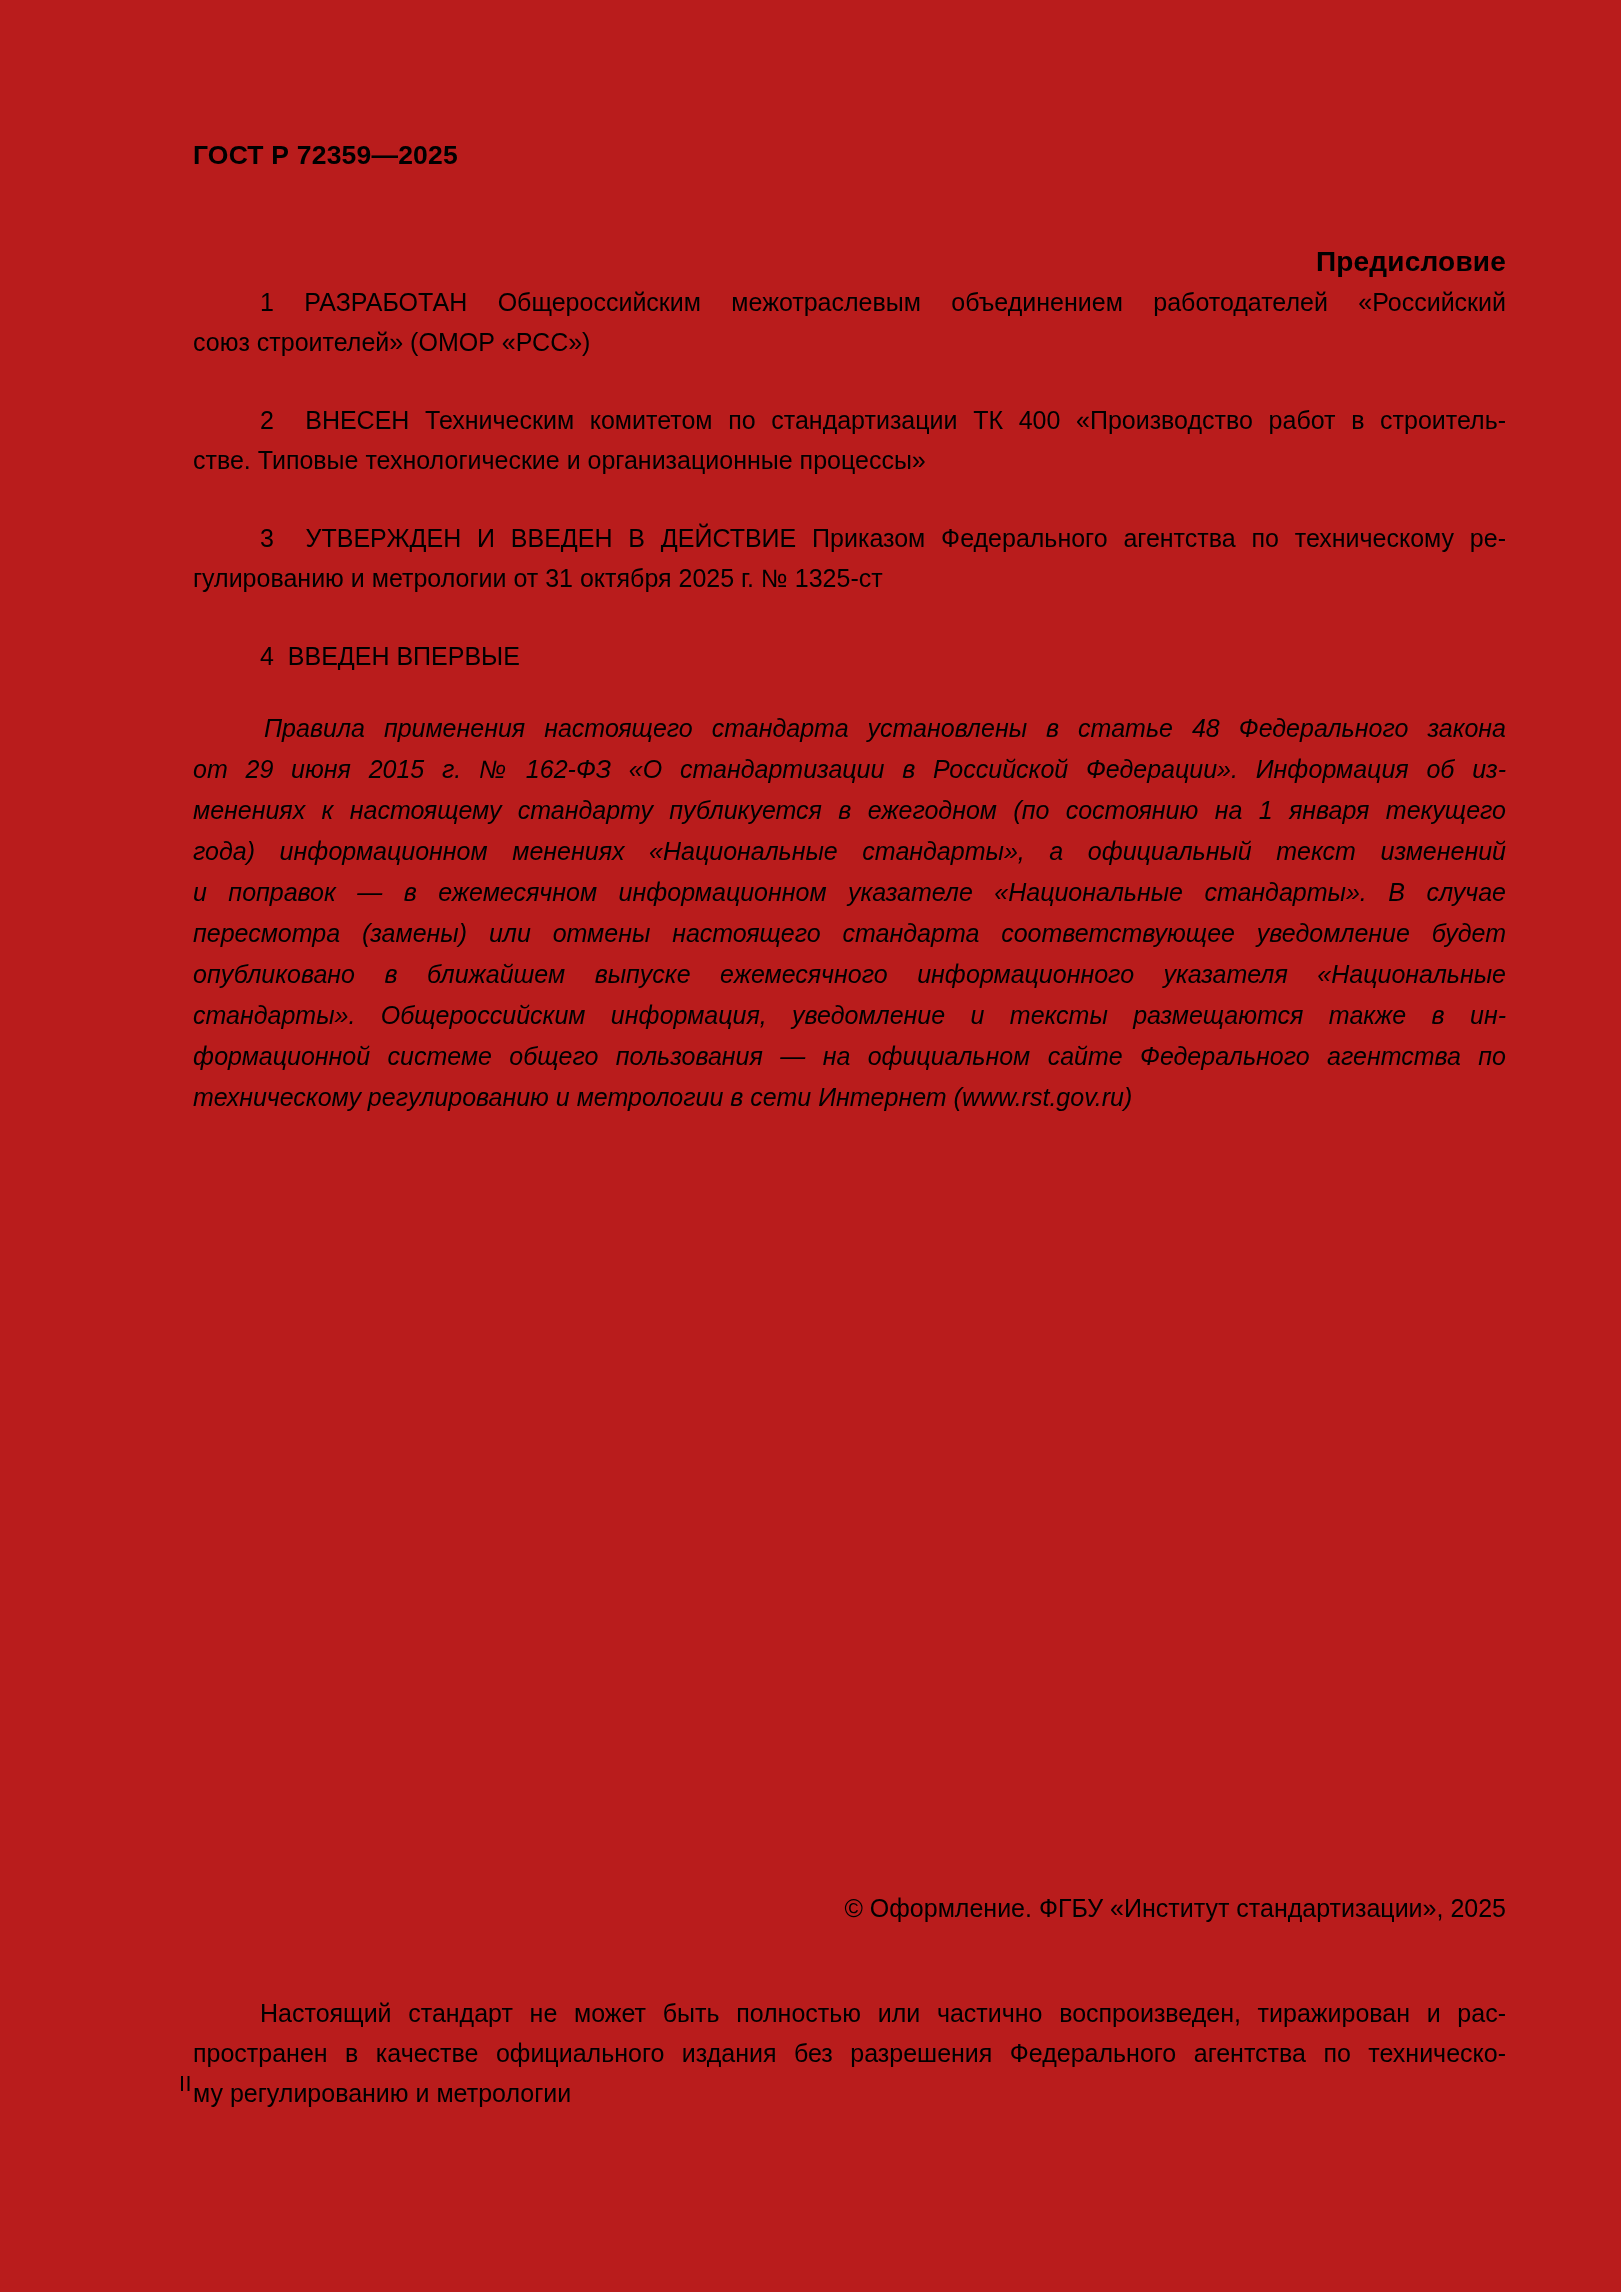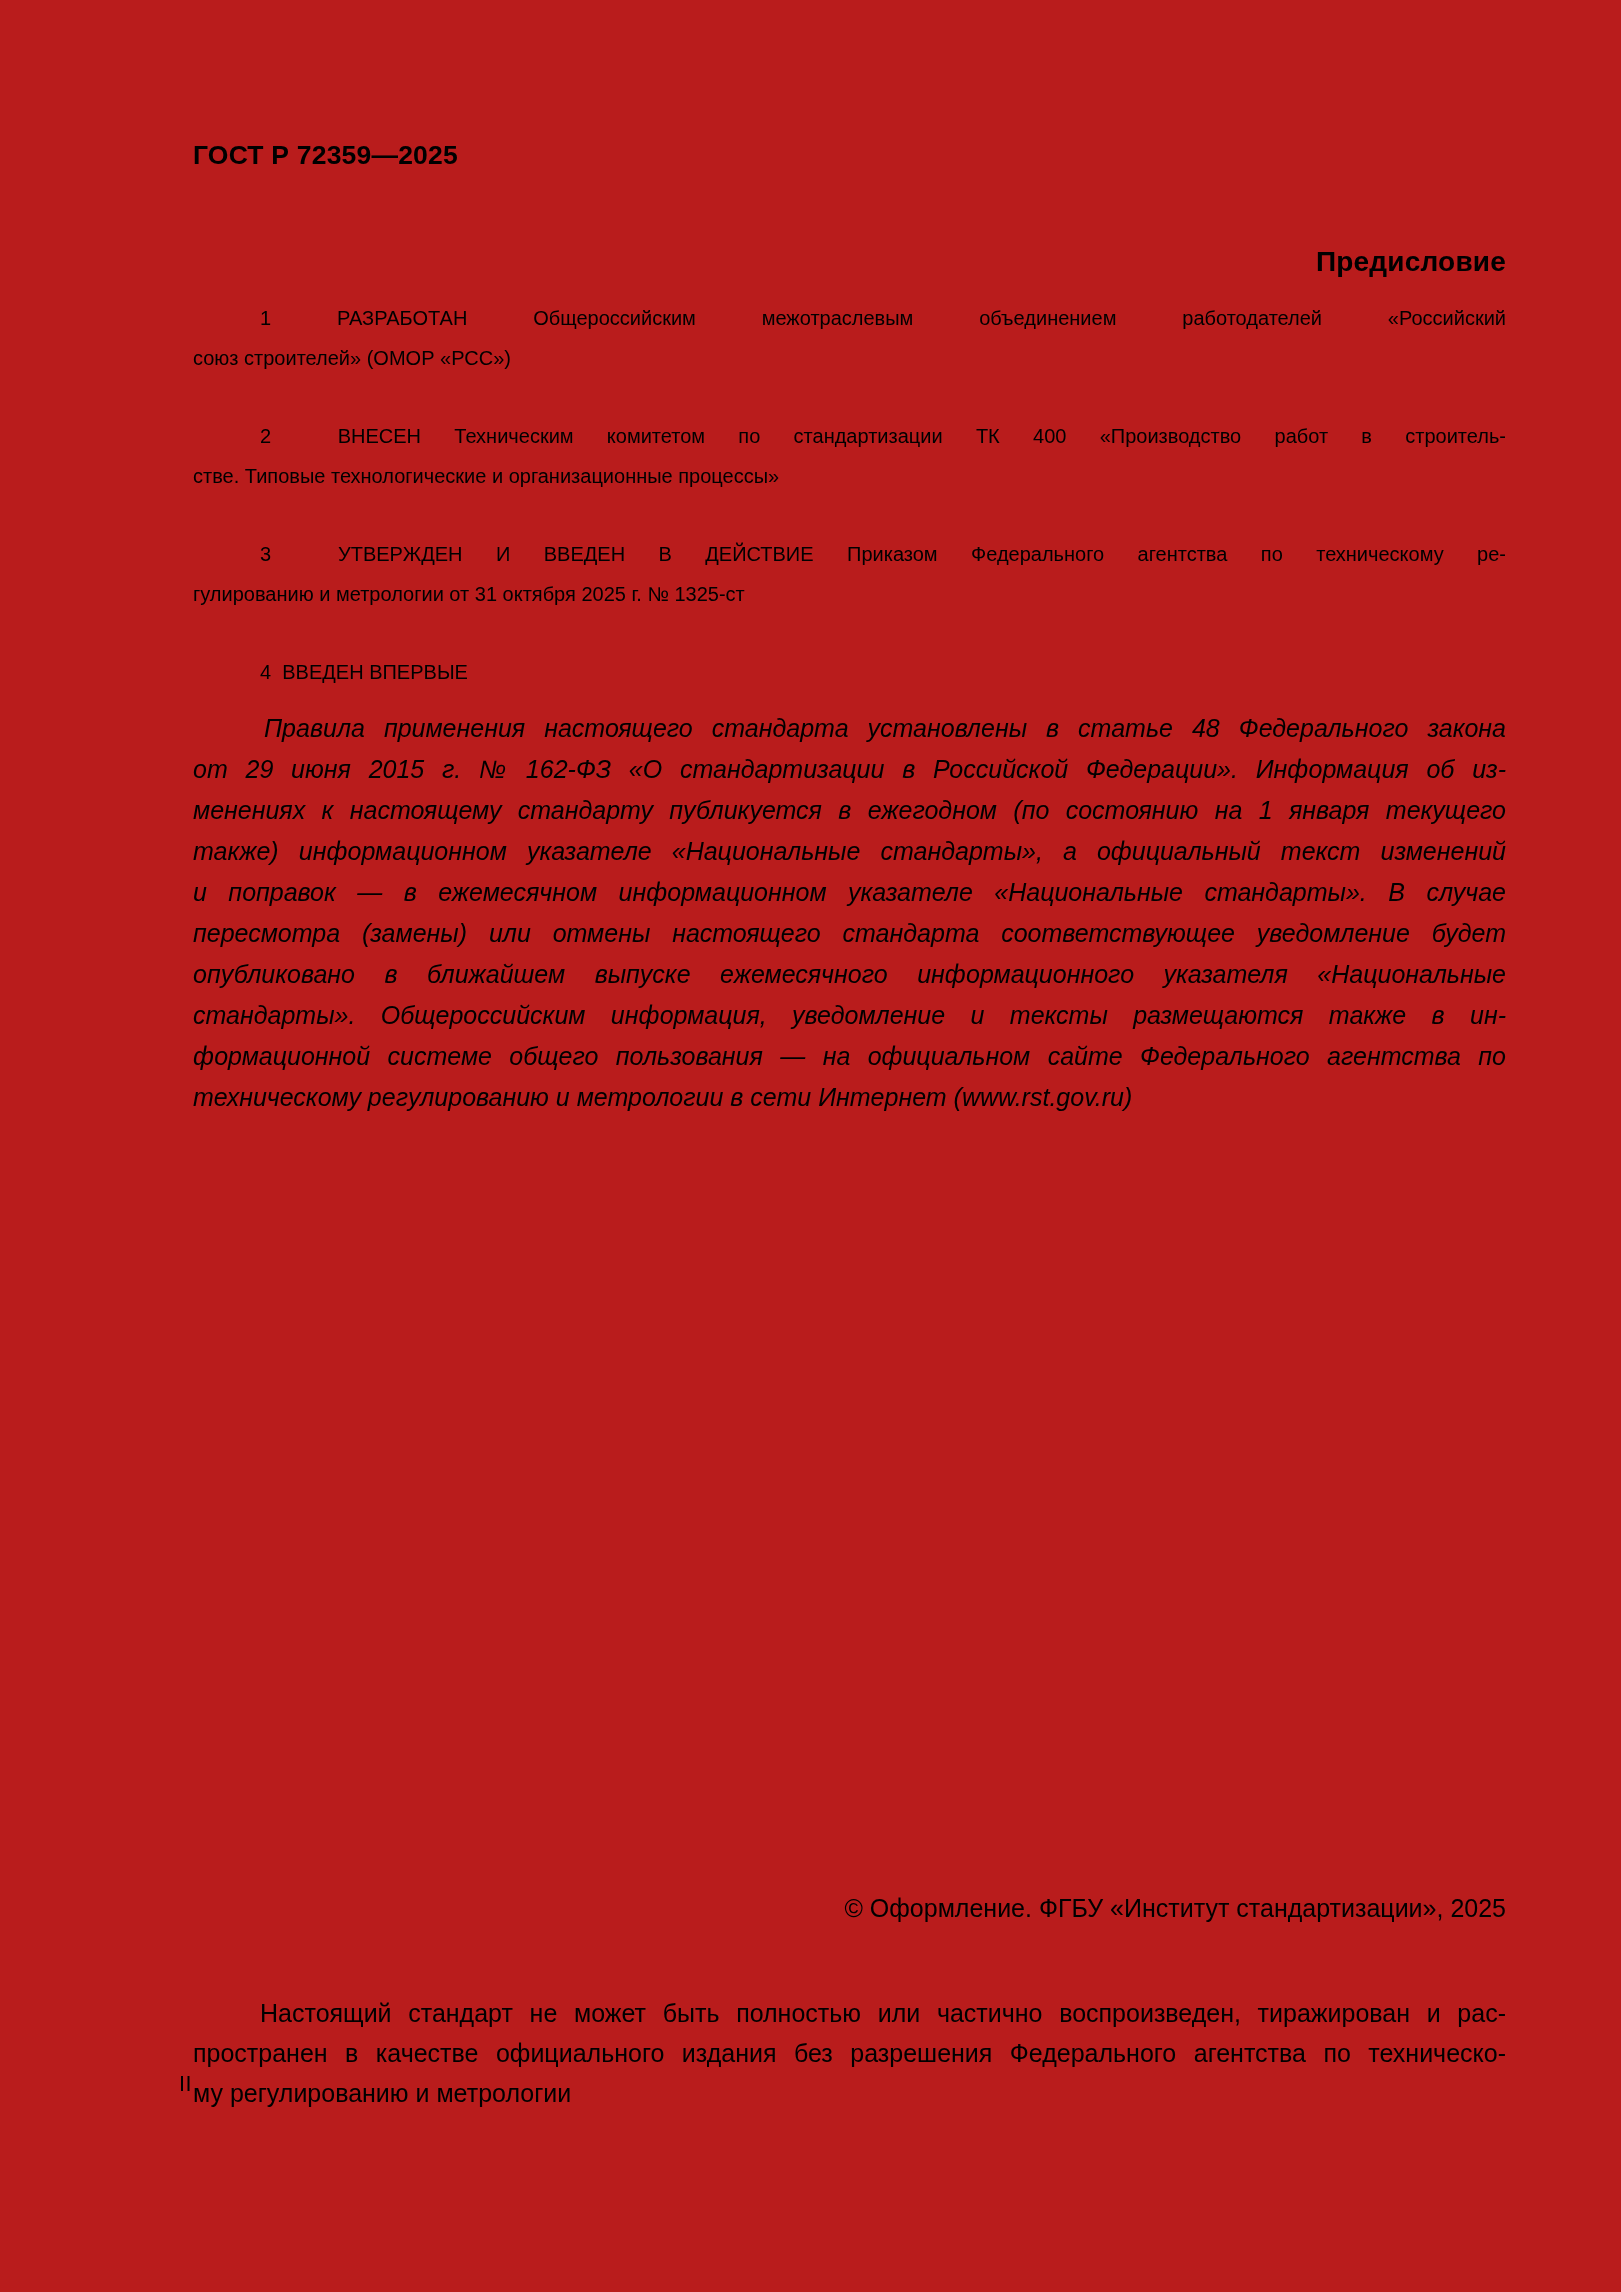--- a/index.html
+++ b/index.html
@@ -46,25 +46,25 @@
 
   
   .clauses {
     position: absolute;
     left: 193px;
     top: 282px;
     width: 1313px;
   }
 
   .clause {
-    font-size: 20px;
+    font-size: 25px;
     line-height: 40px;
     text-align: justify;
     text-justify: inter-word;
-    margin: 16px 0 38px 0;
+    margin: 0 0 38px 0;
   }
 
   .clause:last-child {
     margin-bottom: 0;
   }
 
   .clause .ln {
     display: block;
     white-space: pre-wrap;
   }
@@ -179,21 +179,21 @@
     <div class="clause">
       <span class="ln first">4  ВВЕДЕН ВПЕРВЫЕ</span>
     </div>
 
   </div>
 
   <div class="rules">
     <span class="ln first j">Правила применения настоящего стандарта установлены в статье 48 Федерального закона</span>
     <span class="ln j">от  29  июня  2015  г.  №  162-ФЗ  «О  стандартизации  в  Российской  Федерации».  Информация  об  из-</span>
     <span class="ln j">менениях к настоящему стандарту публикуется в ежегодном (по состоянию на 1 января текущего</span>
-    <span class="ln j">также)  информационном  указателе  «Национальные  стандарты»,  а  официальный  текст  изменений</span>
+    <span class="ln j">года)  информационном  менениях  «Национальные  стандарты»,  а  официальный  текст  изменений</span>
     <span class="ln j">и  поправок  —  в  ежемесячном  информационном  указателе  «Национальные  стандарты».  В  случае</span>
     <span class="ln j">пересмотра (замены) или отмены настоящего стандарта соответствующее уведомление будет</span>
     <span class="ln j">опубликовано  в  ближайшем  выпуске  ежемесячного  информационного  указателя  «Национальные</span>
     <span class="ln j">стандарты».  Общероссийским  информация,  уведомление  и  тексты  размещаются  также  в  ин-</span>
     <span class="ln j">формационной  системе  общего  пользования  —  на  официальном  сайте  Федерального  агентства  по</span>
     <span class="ln">техническому регулированию и метрологии в сети Интернет (www.rst.gov.ru)</span>
   </div>
 
   <div class="copyright">© Оформление. ФГБУ «Институт стандартизации», 2025</div>
 

